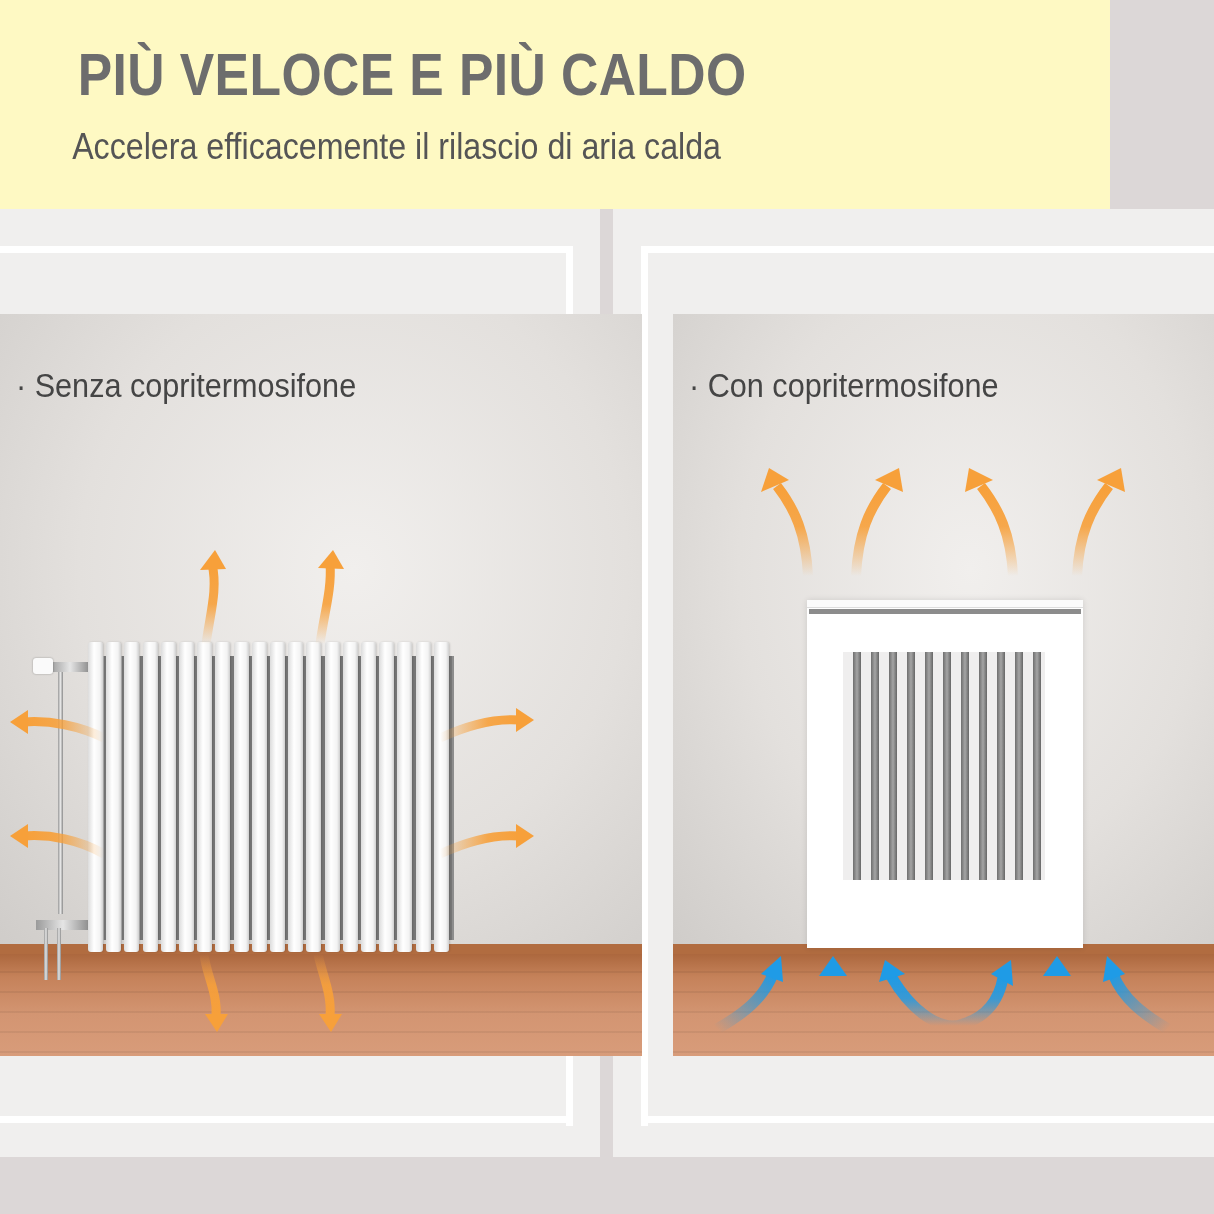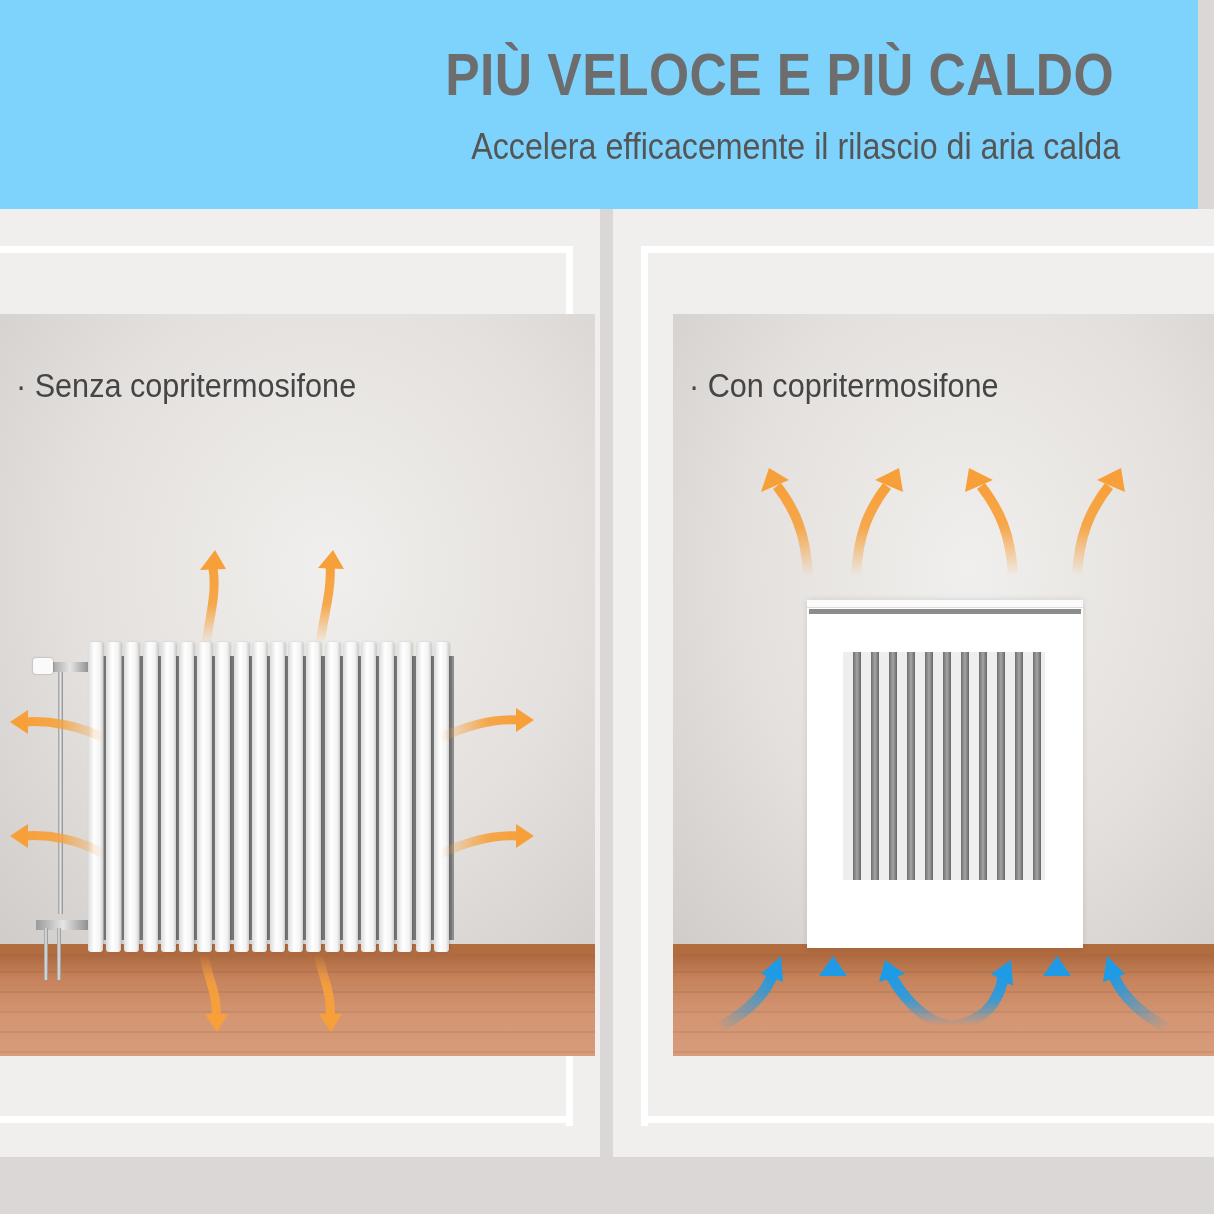--- a/index.html
+++ b/index.html
@@ -1,29 +1,29 @@
 <!DOCTYPE html>
 <html><head>
 <meta charset="utf-8">
 <style>
   * { box-sizing: border-box; margin: 0; padding: 0; }
   html, body { width: 1214px; height: 1214px; overflow: hidden; background: #dcd7d7; }
   body { position: relative; font-family: "Liberation Sans", "DejaVu Sans", sans-serif; }
 
-  .header { position: absolute; left: 0; top: 0; width: 1198px; height: 209px; background: #7dd3fc; text-align: right; }
+  .header { position: absolute; left: 0; top: 0; width: 1110px; height: 209px; background: #fef9c3; text-align: left; }
   .title { position: absolute; left: 0; right: 0; top: 40px; font-size: 60px; font-weight: bold; color: #6d6d6d; letter-spacing: 0.5px; transform: scaleX(0.86); }
   .subtitle { position: absolute; left: 0; right: 0; top: 126px; font-size: 37px; color: #555; transform: scaleX(0.87); }
 
   .panel { position: absolute; top: 209px; height: 948px; background: #f0efee; }
   .panel.left { left: 0; width: 600px; }
   .panel.right { left: 613px; width: 601px; }
   .frame-line { position: absolute; background: #ffffff; }
 
   .photo { position: absolute; top: 314px; height: 742px; overflow: hidden; }
-  .photo.left { left: 0; width: 595px; }
+  .photo.left { left: 0; width: 642px; }
   .photo.right { left: 673px; width: 541px; }
 
   .wall { position: absolute; left: 0; top: 0; width: 100%; height: 637px;
     background: radial-gradient(ellipse at 55% 40%, #f1efed 0%, #e3e0dd 55%, #cfccc9 100%); }
   .floor { position: absolute; left: 0; top: 637px; width: 100%; height: 105px;
     background:
       repeating-linear-gradient(180deg, rgba(0,0,0,0.06) 0 2px, transparent 2px 20px),
       linear-gradient(180deg, #a9643a 0%, #c5825a 25%, #d39572 60%, #d89c7a 100%); }
   .baseboard { position: absolute; left: 0; top: 630px; width: 100%; height: 10px; background: #b16c40; }
 

